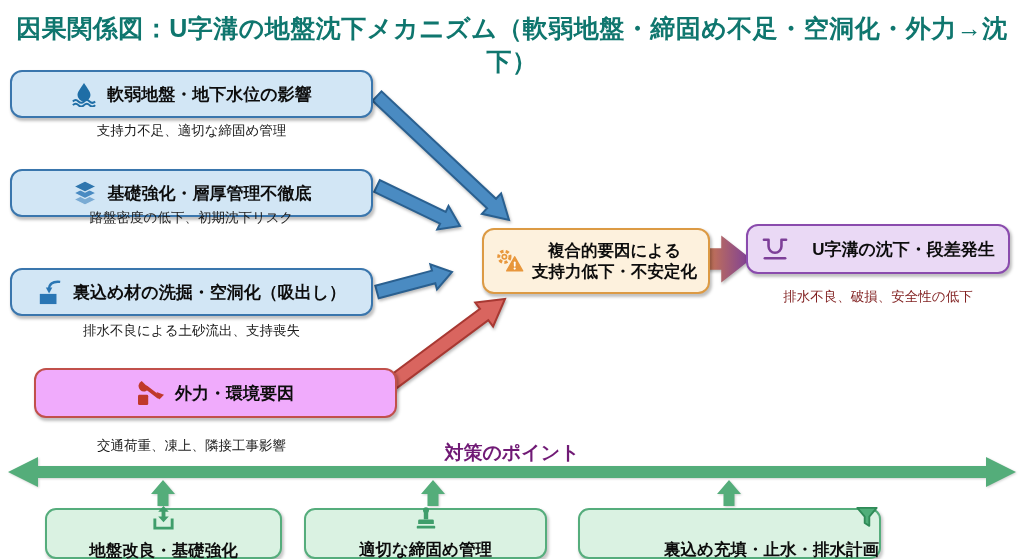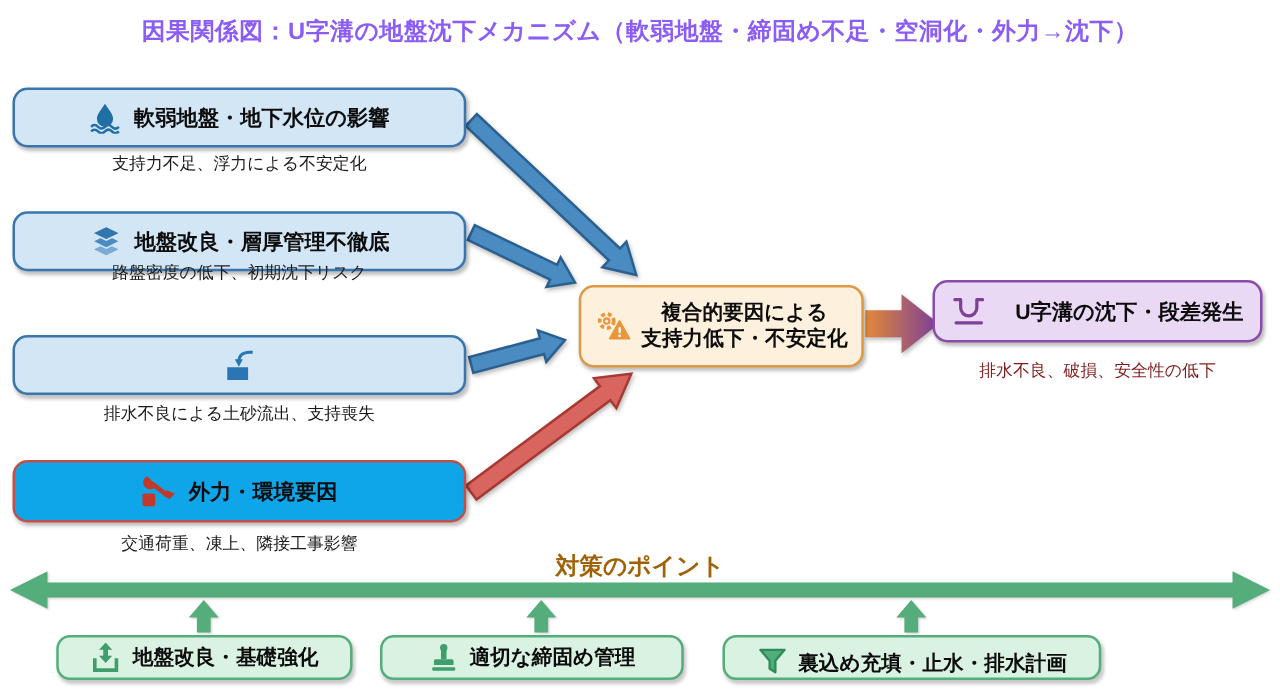--- a/index.html
+++ b/index.html
@@ -2,72 +2,72 @@
 <html><head>
 <meta charset="utf-8">
 <style>
   html,body { margin:0; padding:0; background:#fff; }
   .stage {
     position:relative; width:1024px; height:559px; background:#ffffff;
     font-family:"Liberation Sans","DejaVu Sans",sans-serif; overflow:hidden;
   }
   .title {
     position:absolute; top:12px; left:0; width:1024px; text-align:center;
-    font-size:19px; font-weight:bold; color:#8b5cf6; letter-spacing:0.5px;
+    font-size:25px; font-weight:bold; color:#0f766e; letter-spacing:0.5px;
   }
   .overlay { position:absolute; left:0; top:0; pointer-events:none; }
   .arr { filter:drop-shadow(1.5px 2px 1.5px rgba(0,0,0,.28)); }
   .garr { filter:drop-shadow(1px 1.5px 1px rgba(0,0,0,.18)); }
 
   .cause-box {
     position:absolute; left:10px; width:363px; height:48px; border-radius:12px;
     border:2.5px solid; display:flex; align-items:center; justify-content:center;
     gap:10px; box-shadow:1.5px 2.5px 3px rgba(0,0,0,.25); box-sizing:border-box;
   }
   .blue { background:#d2e6f5; border-color:#3a76ad; }
-  .red  { background:#0ea5e9; border-color:#c1504b; }
+  .red  { background:#f0abfc; border-color:#c1504b;margin-left:24px; }
   .box-label { font-size:17px; font-weight:bold; color:#0d0d0d; white-space:nowrap; }
   .note {
     position:absolute; left:10px; width:363px; text-align:center;
     font-size:13.5px; color:#1a1a1a; white-space:nowrap;
   }
   .icon { display:flex; align-items:center; }
 
   .center-box {
-    position:absolute; left:463px; top:228px; width:228px; height:66px;
+    position:absolute; left:482px; top:228px; width:228px; height:66px;
     background:#fdf1dd; border:2.5px solid #dc9a44; border-radius:12px;
     display:flex; align-items:center; justify-content:center; gap:7px;
     box-shadow:1.5px 2.5px 3px rgba(0,0,0,.25); box-sizing:border-box;
   }
   .center-lines { display:flex; flex-direction:column; align-items:center; line-height:1.3; }
   .center-lines .box-label { font-size:16.5px; }
 
   .result-box {
     position:absolute; left:746px; top:224px; width:264px; height:50px;
     background:#ead9f5; border:2.5px solid #8a4bad; border-radius:12px;
     display:flex; align-items:center; justify-content:center; gap:23px;
     box-shadow:1.5px 2.5px 3px rgba(0,0,0,.25); box-sizing:border-box;
   }
   .result-note {
     position:absolute; left:746px; width:264px; top:288px; text-align:center;
     font-size:13.5px; color:#7f1d1d; white-space:nowrap;
   }
 
   .axis-label {
     position:absolute; left:50%; transform:translateX(-50%); top:440px;
-    font-size:19px; font-weight:bold; color:#a16207; white-space:nowrap;
+    font-size:19px; font-weight:bold; color:#701a75; white-space:nowrap;
     text-shadow:-2px -2px 0 #fff, 2px -2px 0 #fff, -2px 2px 0 #fff, 2px 2px 0 #fff,
                  0 -2px 0 #fff, 0 2px 0 #fff, -2px 0 0 #fff, 2px 0 0 #fff;
   }
 
   .cm-box {
-    position:absolute; top:508px; height:36px; border-radius:11px;
+    position:absolute; top:508px; height:51px; border-radius:11px;
     background:#daf2e2; border:2.5px solid #55ad7c;
     display:flex; align-items:center; justify-content:center; gap:9px;
-    box-shadow:1.5px 2.5px 3px rgba(0,0,0,.22); box-sizing:border-box;
+    box-shadow:1.5px 2.5px 3px rgba(0,0,0,.22); box-sizing:border-box;flex-direction:column;
   }
   .cm-box .box-label { font-size:16.5px; }
   #cm-1 { left:45px;  width:237px; }
   #cm-2 { left:304px; width:243px; }
   #cm-3 { left:578px; width:303px;align-items:flex-end; }
 </style>
 </head>
 <body>
 
 <div class="stage">
@@ -95,57 +95,58 @@
   <div class="cause-box blue" style="top:70px">
     <span class="icon">
       <svg width="26" height="25" viewBox="0 0 28 27">
         <path d="M14 1 C10 7 7 10.5 7 14 a7 7 0 0 0 14 0 C21 10.5 18 7 14 1 Z" fill="#1f6ea6"></path>
         <path d="M2 21 q3 -3 6 0 t6 0 t6 0 t6 0" stroke="#1f6ea6" stroke-width="2.2" fill="none"></path>
         <path d="M2 25 q3 -3 6 0 t6 0 t6 0 t6 0" stroke="#1f6ea6" stroke-width="2.2" fill="none"></path>
       </svg>
     </span>
     <span class="box-label">軟弱地盤・地下水位の影響</span>
   </div>
-  <div class="note" style="top:122px">支持力不足、浮力による不安定化</div>
+  <div class="note" style="top:122px">支持力不足、適切な締固め管理</div>
 
   <div class="cause-box blue" style="top:169px">
     <span class="icon">
       <svg width="26" height="26" viewBox="0 0 28 28">
         <polygon points="14,15 26,21 14,27 2,21" fill="#7aabd4" stroke="#d2e6f5" stroke-width="1.4"></polygon>
         <polygon points="14,8 26,14 14,20 2,14" fill="#4a8bc2" stroke="#d2e6f5" stroke-width="1.4"></polygon>
         <polygon points="14,1 26,7 14,13 2,7" fill="#2f76ae" stroke="#d2e6f5" stroke-width="1.4"></polygon>
       </svg>
     </span>
-    <span class="box-label">地盤改良・層厚管理不徹底</span>
+    <span class="box-label">基礎強化・層厚管理不徹底</span>
   </div>
   <div class="note" style="top:209px">路盤密度の低下、初期沈下リスク</div>
 
   <div class="cause-box blue" style="top:268px">
     <span class="icon">
       <svg width="26" height="25" viewBox="0 0 28 27">
         <path d="M25 2 C16 1 13 5 13 10" fill="none" stroke="#2a76b4" stroke-width="2.6"></path>
         <polygon points="9.5,8 16.5,8 13,14.5" fill="#2a76b4"></polygon>
         <path d="M3 15 h18 v11 h-18 z" fill="#2a76b4"></path>
       </svg>
     </span>
+    <span class="box-label">裏込め材の洗掘・空洞化（吸出し）</span>
   </div>
   <div class="note" style="top:322px">排水不良による土砂流出、支持喪失</div>
 
   <div class="cause-box red" style="top:368px; height:50px">
     <span class="icon">
       <svg width="28" height="26" viewBox="0 0 30 28">
         <rect x="1" y="16" width="11" height="11" rx="1.5" fill="#c0392b"></rect>
         <path d="M10 8 L23 18" stroke="#c0392b" stroke-width="4" stroke-linecap="round" fill="none"></path>
         <path d="M5 1 a6 6 0 1 0 8 8 L9 5 Z" fill="#c0392b"></path>
         <path d="M21 13 l8 3 -5 5 z" fill="#c0392b"></path>
       </svg>
     </span>
     <span class="box-label">外力・環境要因</span>
   </div>
-  <div class="note" style="top:426px">交通荷重、凍上、隣接工事影響</div>
+  <div class="note" style="top:437px">交通荷重、凍上、隣接工事影響</div>
 
   <div class="center-box">
     <span class="icon">
       <svg width="30" height="27" viewBox="0 0 32 28">
         <circle cx="10" cy="9" r="6" fill="none" stroke="#e8973c" stroke-width="3.2" stroke-dasharray="3.4 2.4"></circle>
         <circle cx="10" cy="9" r="3.2" fill="#e8973c"></circle>
         <circle cx="10" cy="9" r="1.4" fill="#fdf1dd"></circle>
         <path d="M21 9 L29.5 24 H12.5 Z" fill="#e8973c" stroke="#e8973c" stroke-width="1.5" stroke-linejoin="round"></path>
         <rect x="20.1" y="14" width="1.9" height="5.5" rx=".9" fill="#fff"></rect>
         <circle cx="21" cy="21.6" r="1.2" fill="#fff"></circle>

